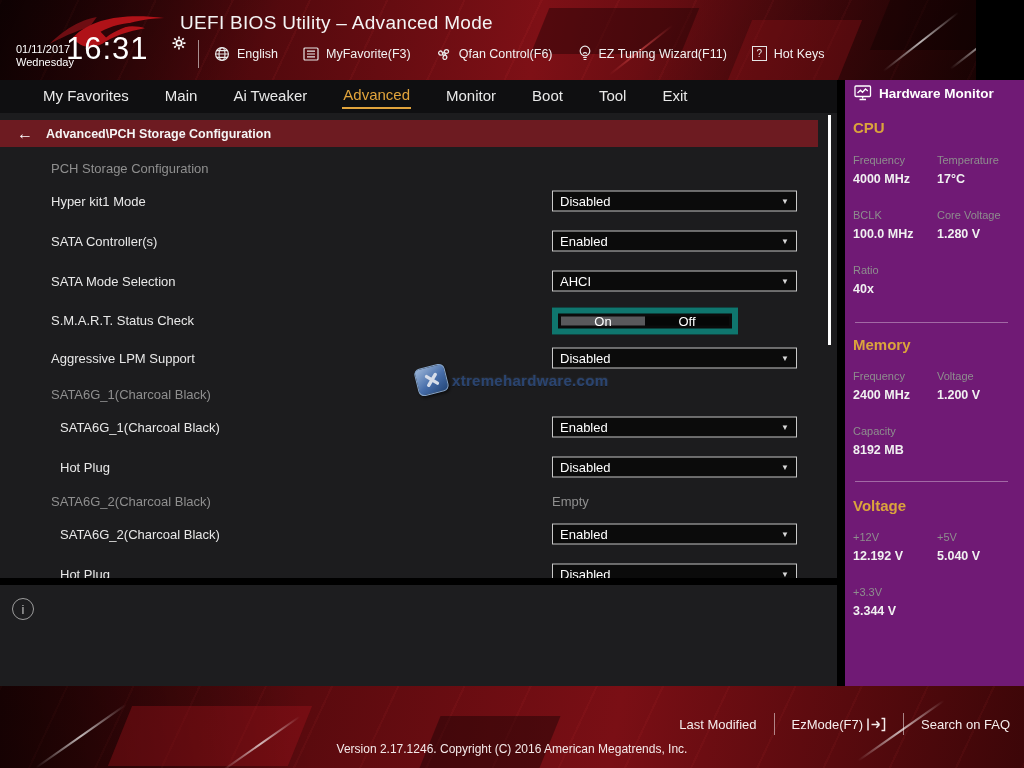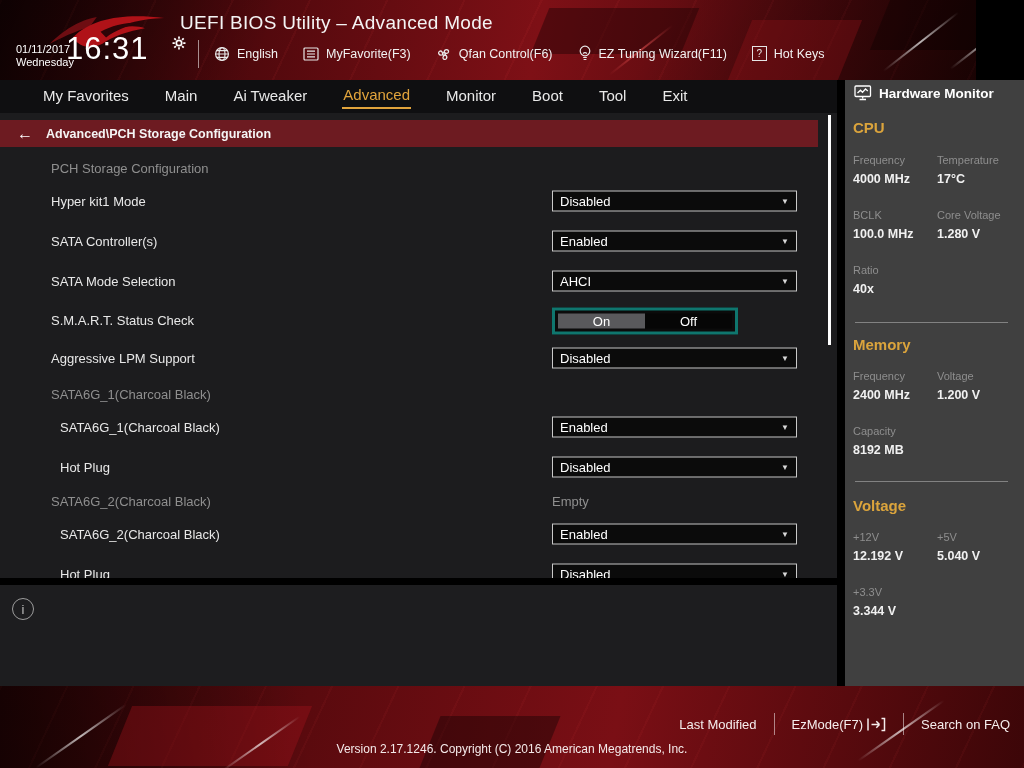--- a/index.html
+++ b/index.html
@@ -45,42 +45,42 @@
   .row{position:absolute;left:0;width:100%;height:22px;display:flex;align-items:center;}
   .row .lbl{margin-left:51px;font-size:13px;color:#e8e8e8;}
   .row.indent .lbl{margin-left:60px;}
   .row.gray .lbl{color:#8f8f8f;}
   .dd{position:absolute;left:552px;top:50%;transform:translateY(-50%);width:245px;height:21px;
       border:1px solid #c9c9c9;background:#0b0b0b;display:flex;align-items:center;justify-content:space-between;
       padding:0 7px;color:#fff;font-size:13px;cursor:default;}
   .dd .caret{font-size:8px;color:#d8d8d8;}
   .val{position:absolute;left:552px;color:#8f8f8f;font-size:13px;}
   .toggle{position:absolute;left:552px;top:50%;transform:translateY(-50%);width:186px;height:27px;
-          border:3px solid #0f766e;background:#0b0b0b;padding:3px;display:flex;}
+          border:6px solid #0f766e;background:#0b0b0b;padding:3px;display:flex;}
   .tseg{flex:1;display:flex;align-items:center;justify-content:center;font-size:13px;color:#fff;cursor:default;}
   .tseg.on{background:#59595c;}
   .tseg.off{background:#060606;}
   .scrollthumb{position:absolute;right:6px;top:2px;width:3px;height:230px;background:#fff;}
 
   .watermark{position:absolute;left:416px;top:253px;display:flex;align-items:center;gap:5px;opacity:.92;}
   .wm-badge{width:31px;height:28px;border-radius:6px;transform:rotate(-14deg);
             background:linear-gradient(150deg,#a9c5e9 0%,#4a74b5 55%,#24497e 100%);
             border:1px solid #8fb0d9;display:flex;align-items:center;justify-content:center;
             box-shadow:1px 2px 3px rgba(0,0,0,.6);}
   .wm-text{font-size:15px;font-weight:700;color:#2c4877;letter-spacing:.3px;
            text-shadow:0 1px 1px rgba(0,0,0,.55),0 0 2px rgba(130,160,210,.4);}
 
   
   .gapline{position:absolute;left:0;top:578px;width:837px;height:7px;background:#000;}
   .info-panel{position:absolute;left:0;top:585px;width:837px;height:101px;background:#1d1d1f;}
   .info-icon{position:absolute;left:12px;top:13px;width:22px;height:22px;border:1.5px solid #9c9c9c;border-radius:50%;
              display:flex;align-items:center;justify-content:center;color:#bdbdbd;font-size:13px;font-style:normal;}
 
   
-  .sidebar{position:absolute;left:845px;top:80px;width:179px;height:606px;background:#404040;}
+  .sidebar{position:absolute;left:845px;top:80px;width:179px;height:606px;background:#701a75;}
   .hm-header{position:absolute;left:9px;top:5px;display:flex;align-items:center;gap:7px;}
   .hm-title{font-size:13.5px;font-weight:700;color:#fff;}
   .hm-sec{position:absolute;left:8px;font-size:15px;font-weight:700;color:#dba43c;}
   .hm-cell{position:absolute;width:86px;display:flex;flex-direction:column;gap:6px;}
   .hm-l{font-size:11px;color:#8e8e8e;}
   .hm-v{font-size:12.5px;font-weight:600;color:#f1f1f1;}
   .hm-div{position:absolute;left:10px;width:153px;height:1px;background:rgba(255,255,255,.35);}
 
   
   .bottombar{position:absolute;left:0;top:686px;width:1024px;height:82px;overflow:hidden;
@@ -269,20 +269,30 @@
     </div>
 
     <div class="row indent" style="top:450px;">
       <span class="lbl">Hot Plug</span>
       <div class="dd">
         <span>Disabled</span>
         <span class="caret">▼</span>
       </div>
     </div>
 
+    <div class="watermark">
+      <div class="wm-badge">
+        <svg width="16" height="16" viewBox="0 0 16 16">
+          <g stroke="#e6eefb" stroke-width="3.4" stroke-linecap="round">
+            <path d="M3.5 3.5l9 9M12.5 3.5l-9 9"></path>
+          </g>
+        </svg>
+      </div>
+      <span class="wm-text">xtremehardware.com</span>
+    </div>
 
     <div class="scrollthumb"></div>
   </div>
 
   <div class="gapline"></div>
 
   <div class="info-panel">
     <div class="info-icon">i</div>
   </div>
 

